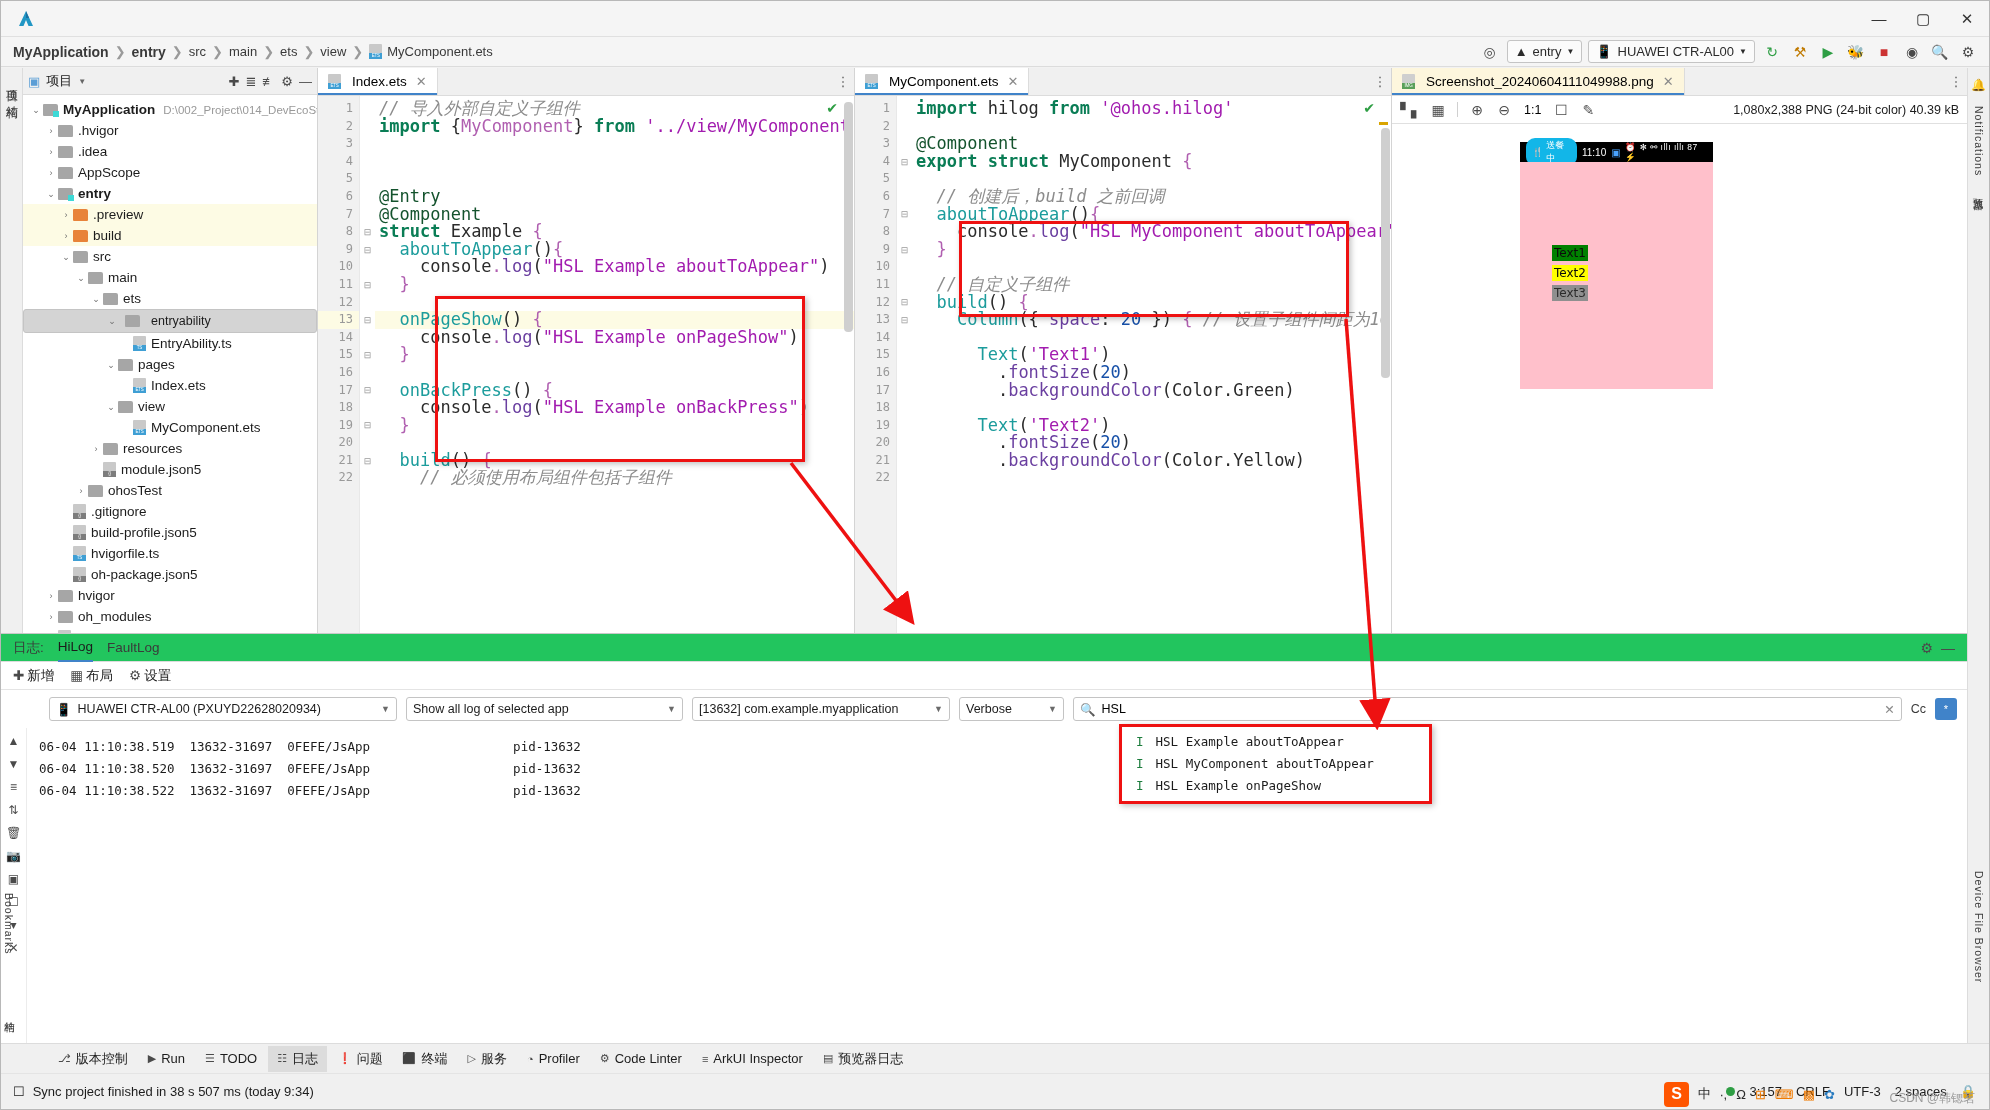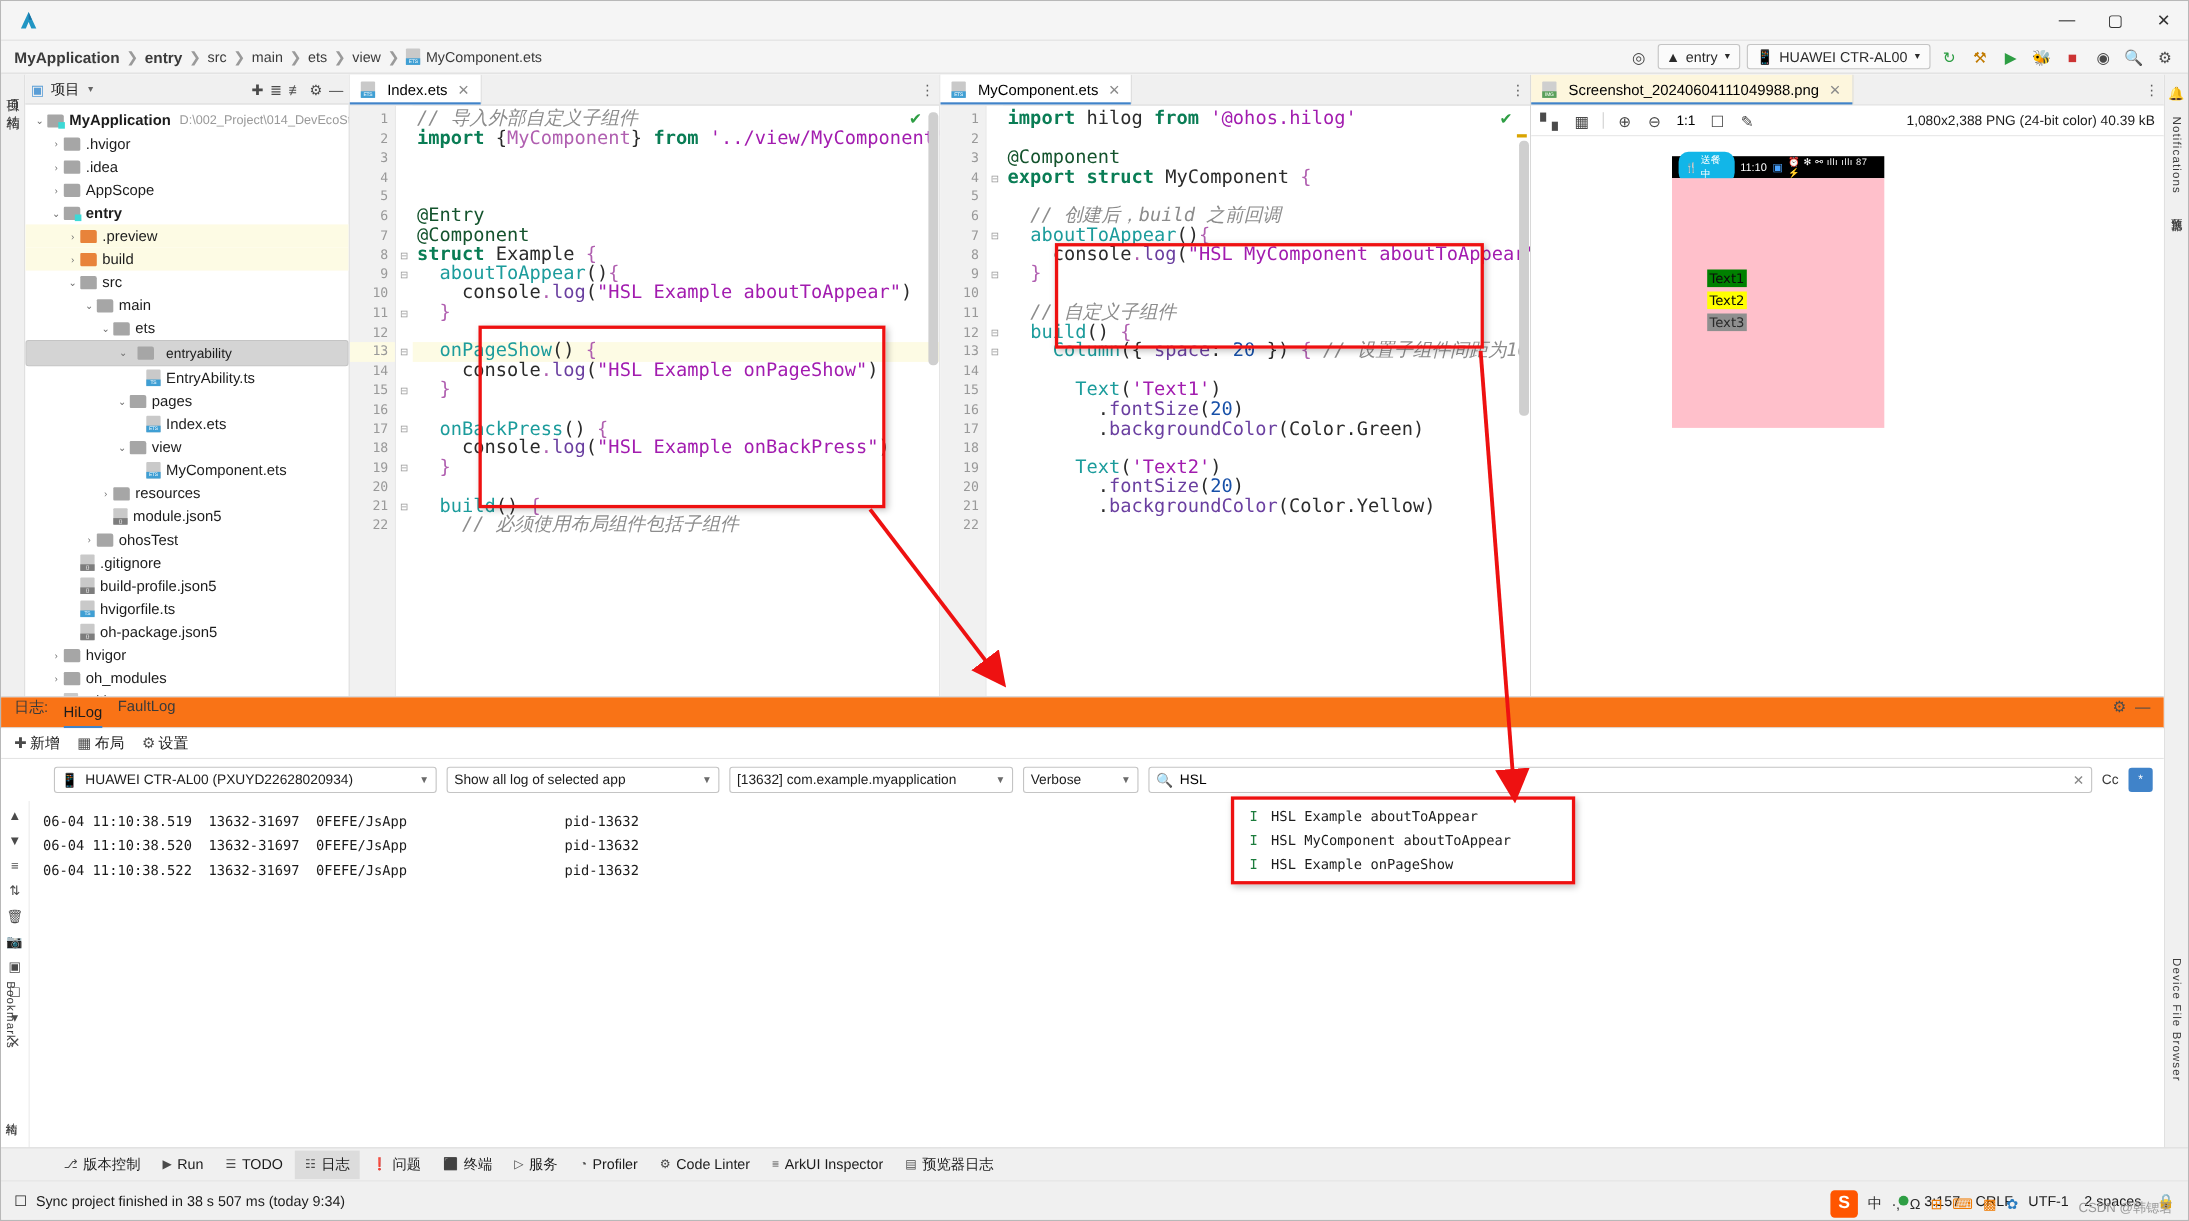--- a/index.html
+++ b/index.html
@@ -140,22 +140,22 @@
   .t3 { top:123px; background:#8f8f8f; color:#2b2b2b; }
   .navbtns { position:absolute; bottom:6px; left:0; right:0; display:flex;
     justify-content:center; gap:45px; color:#7a7a7a; font-size:12px; }
 
   .rightstrip { width:22px; background:#f0f0f0; border-left:1px solid #dcdcdc;
     display:flex; flex-direction:column; align-items:center; padding-top:10px; gap:14px; }
 
   
   .bottom { position:absolute; left:0; right:22px; bottom:66px; height:410px;
     background:#fff; border-top:1px solid #c9c9c9; display:flex; flex-direction:column; }
-  .bt-head { height:28px; display:flex; gap:14px; padding:0 12px;
-    background:#f97316; border-bottom:1px solid #dcdcdc; font-size:13.5px; }
+  .bt-head { height:28px; display:flex; align-items:center; gap:14px; padding:0 12px;
+    background:#22c55e; border-bottom:1px solid #dcdcdc; font-size:13.5px; }
   .bt-head .lbl { color:#3a3a3a; }
   .bt-head .tabsel { color:#1c1c1c; border-bottom:2px solid #4083c9; height:28px;
     display:flex; align-items:center; }
   .bt-head .r { margin-left:auto; display:flex; gap:8px; color:#4a4a4a; font-size:14px; }
   .bt-tools { height:28px; display:flex; align-items:center; gap:16px; padding:0 12px;
     border-bottom:1px solid #e4e4e4; font-size:13.5px; color:#1c1c1c; background:#fff; }
   .bt-tools span.i { color:#4a4a4a; margin-right:3px; }
   .filters { height:38px; display:flex; align-items:center; gap:9px; padding:0 10px 0 48px;
     background:#fff; }
   .sel { height:24px; border:1px solid #c4c4c4; border-radius:3px; background:#fff;
@@ -648,21 +648,21 @@
       <span><span class="i">✚</span><span>新增</span></span>
       <span><span class="i">▦</span><span>布局</span></span>
       <span><span class="i">⚙</span><span>设置</span></span>
     </div>
     <div class="filters">
       <div class="sel" style="width:348px">
         <span>📱</span>
         <span>HUAWEI CTR-AL00 (PXUYD22628020934)</span>
         <span class="cv">▼</span>
       </div>
-      <div class="sel" style="width:248px">
+      <div class="sel" style="width:277px">
         <span>Show all log of selected app</span>
         <span class="cv">▼</span>
       </div>
       <div class="sel" style="width:258px">
         <span>[13632] com.example.myapplication</span>
         <span class="cv">▼</span>
       </div>
       <div class="sel" style="width:105px">
         <span>Verbose</span>
         <span class="cv">▼</span>
@@ -773,21 +773,21 @@
           <span>预览器日志</span>
         </div>
       </div>
     <div class="sb-status">
       <span>☐</span>
       <span>Sync project finished in 38 s 507 ms (today 9:34)</span>
       <span class="sb-right">
         <span class="dot-green"></span>
         <span>3:157</span>
         <span>CRLF</span>
-        <span>UTF-1</span>
+        <span>UTF-3</span>
         <span>2 spaces</span>
         <span>🔒</span>
       </span>
     </div>
     <div class="sougou">
       <span class="slogo">S</span>
       <span>中</span>
       <span>∙,</span>
       <span>Ω</span>
       <span style="color:#f07a00">⊞</span>

